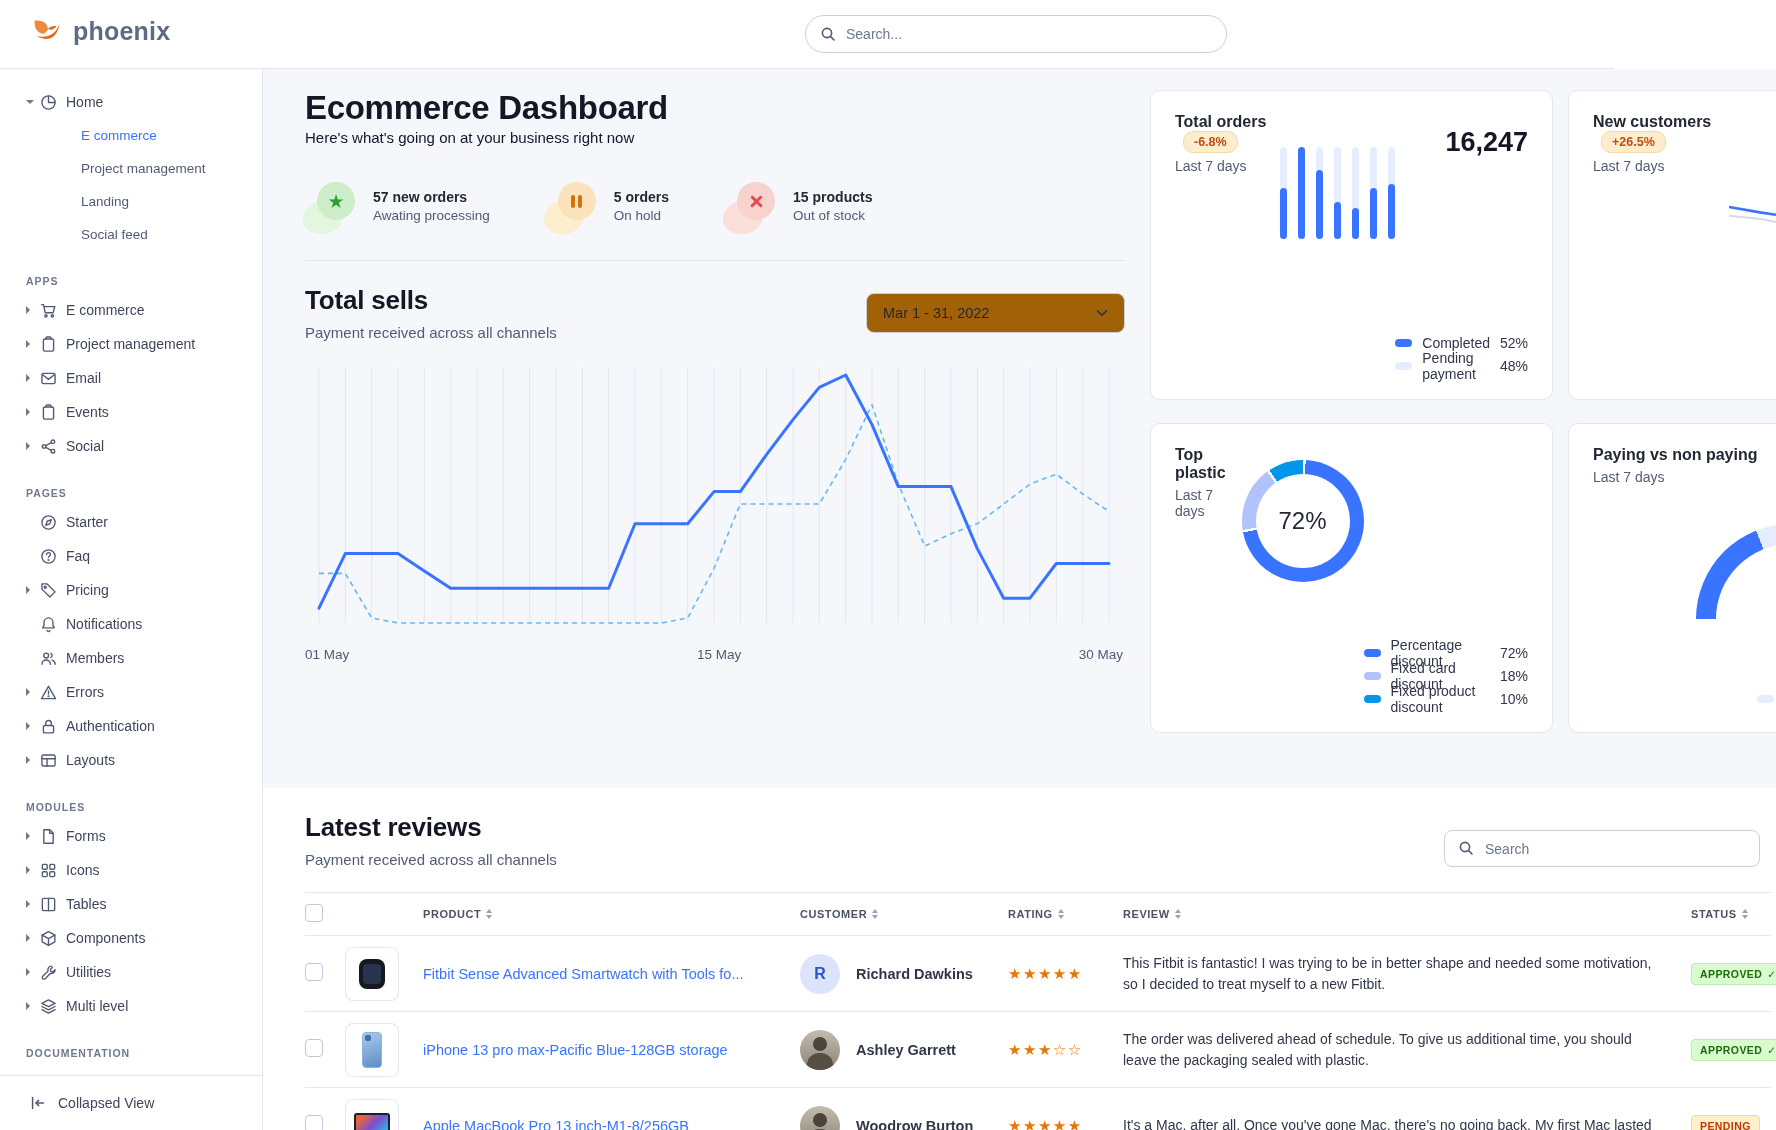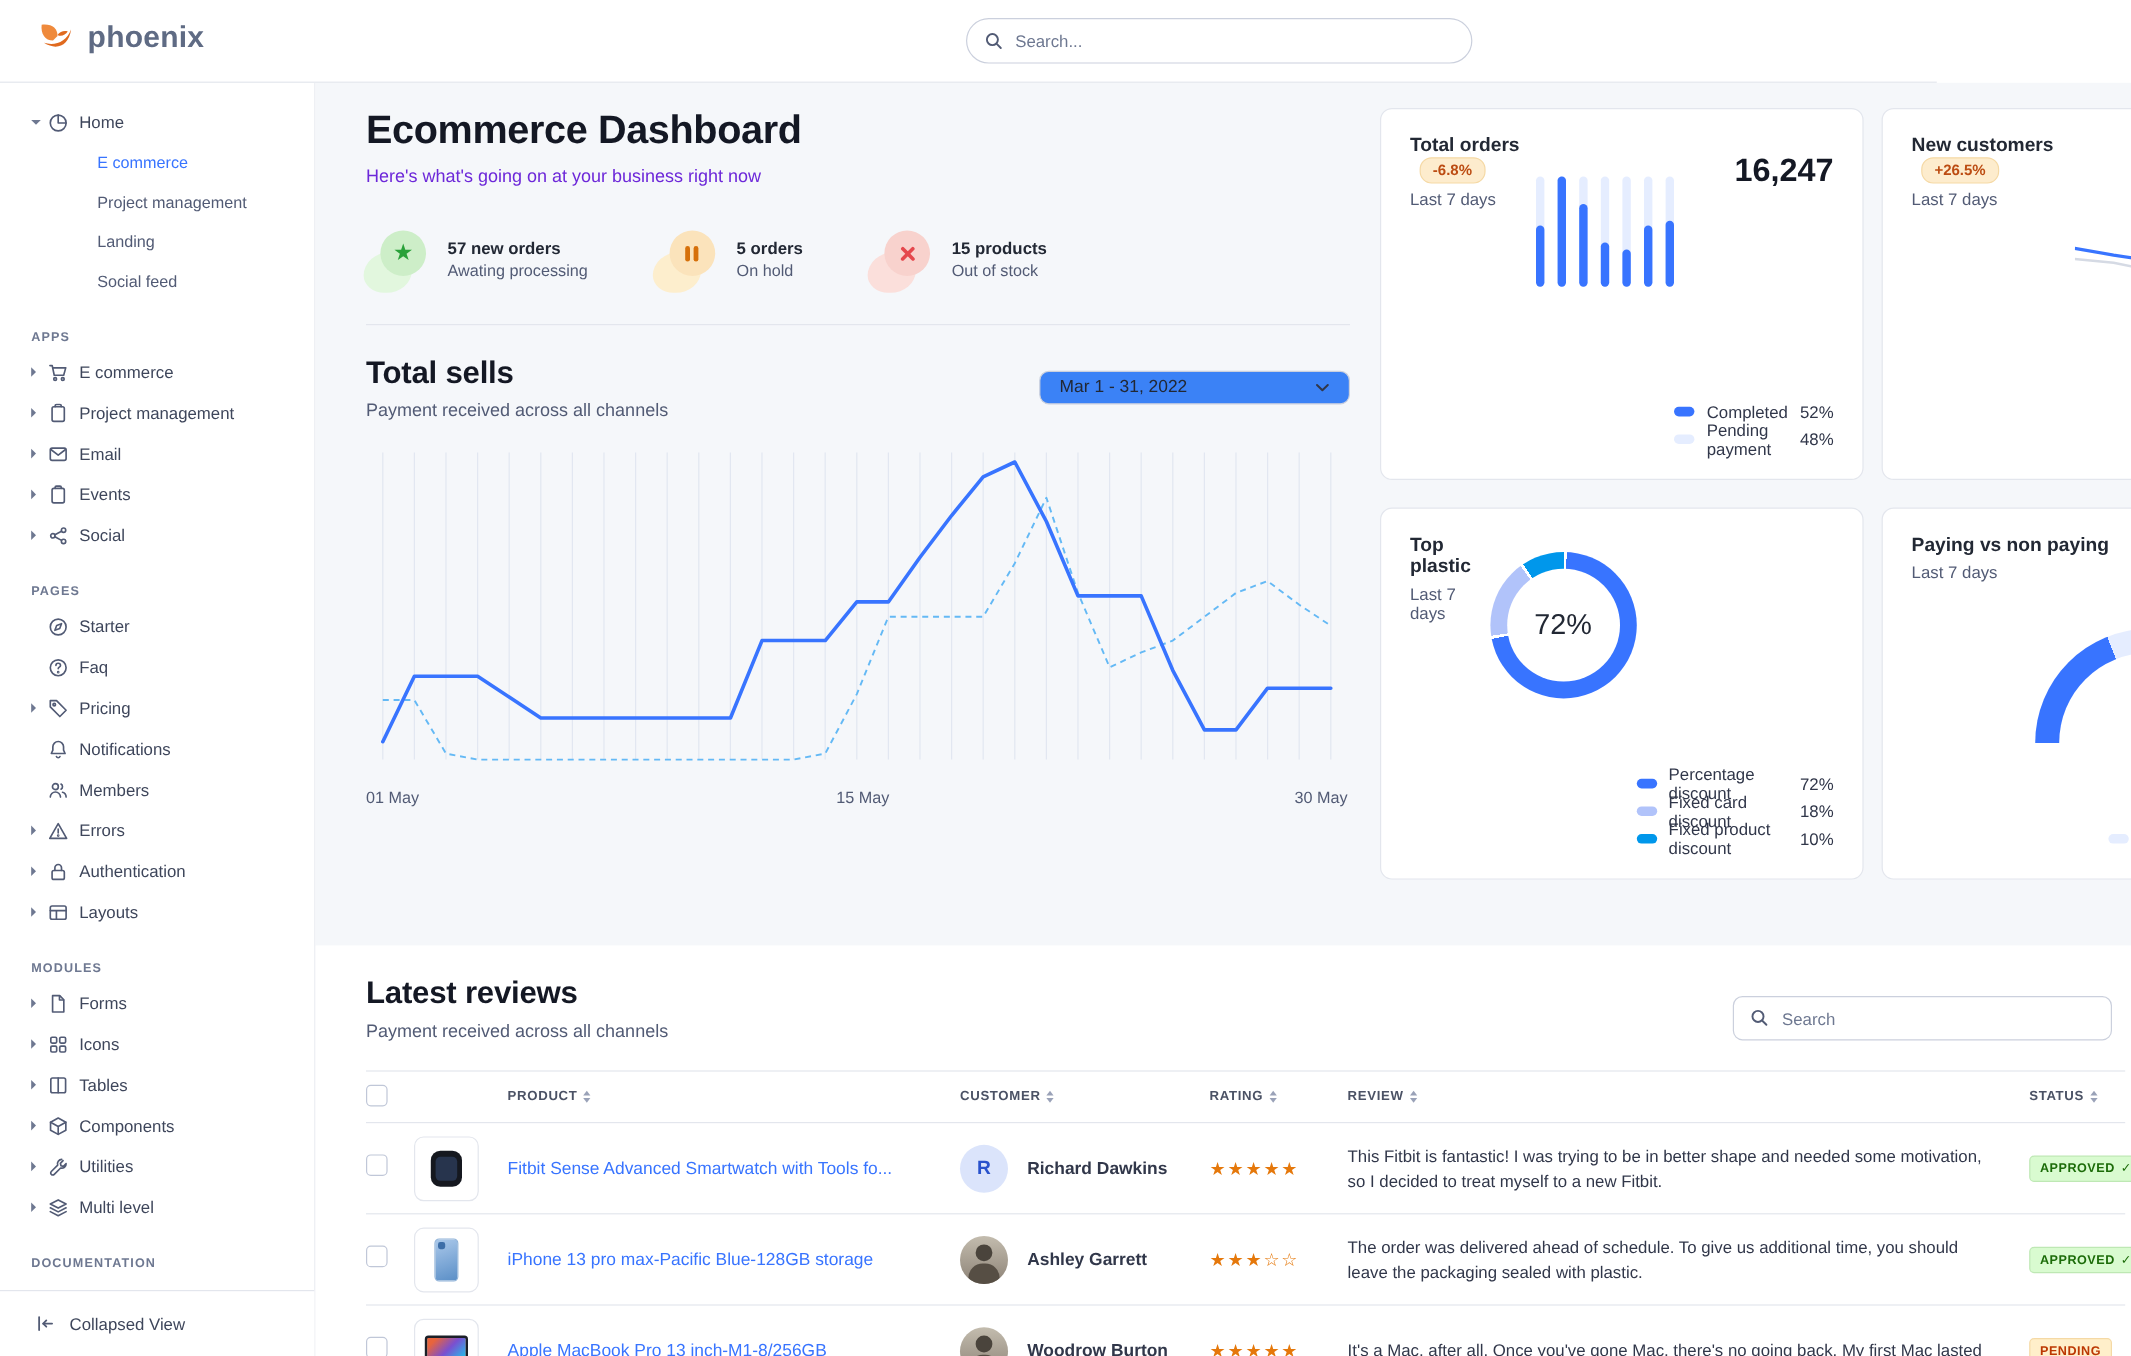--- a/index.html
+++ b/index.html
@@ -29,41 +29,41 @@
   .s-child.active{color:#3874ff}
   .s-sec{margin:24px 0 6px 0;font-size:10.5px;font-weight:700;letter-spacing:.09em;color:#6e7891}
   .side-foot{position:absolute;left:0;bottom:0;width:262px;height:55px;border-top:1px solid #e3e6ed;display:flex;align-items:center;padding-left:30px;gap:12px;color:#3e465b;background:#fff;cursor:pointer}
   .side-foot svg{stroke:#525b75;fill:none;stroke-width:1.5;stroke-linecap:round;stroke-linejoin:round}
 
   
   .main{position:absolute;left:263px;top:69px;width:1513px;height:1061px;background:#fff}
   .dash-top{position:relative;width:100%;height:719px;background:#f5f7fa;padding:21px 0 0 42px}
   .left-col{position:absolute;left:42px;top:20px;width:820px}
   h1.pg-title{font-size:33px;font-weight:700;color:#141824;letter-spacing:-.3px}
-  .pg-sub{margin-top:12px;font-size:15px;color:#6d28d9}
+  .pg-sub{margin-top:2px;font-size:15px;color:#0f172a}
   .stats{display:flex;gap:56px;margin-top:36px;align-items:center}
   .stat{display:flex;align-items:center;gap:16px}
   .stat-ico{position:relative;width:52px;height:48px}
   .blob{position:absolute;left:-2px;bottom:-4px;width:40px;height:34px;border-radius:60% 40% 55% 45%}
   .circ{position:absolute;right:2px;top:0;width:38px;height:38px;border-radius:50%;display:flex;align-items:center;justify-content:center}
   .st-green .blob{background:#e2f7de}.st-green .circ{background:#cdeec8}
   .st-star{color:#2aa13a;font-size:19px;line-height:1}
   .st-warn .blob{background:#fdeecd}.st-warn .circ{background:#fbe3bb}
   .pp{display:flex;gap:3px}.pp i{display:block;width:4px;height:13px;background:#d6700a;border-radius:2px}
   .st-dang .blob{background:#fbdfdb}.st-dang .circ{background:#f8d2cd}
   .xx{position:relative;width:15px;height:15px}
   .xx::before,.xx::after{content:"";position:absolute;left:0;top:6px;width:15px;height:3.2px;background:#e5484d;border-radius:2px}
   .xx::before{transform:rotate(45deg)}.xx::after{transform:rotate(-45deg)}
   .stat-val{font-size:14px;font-weight:700;color:#222834}
   .stat-lbl{margin-top:3px;font-size:13.5px;color:#525b75}
   hr.divider{border:none;border-top:1px solid #e3e6ed;margin-top:30px}
   .sells-head{margin-top:24px;display:flex;justify-content:space-between;align-items:center}
   h2.sec-title{font-size:26px;font-weight:700;color:#141824;letter-spacing:-.2px}
   .sec-sub{margin-top:8px;font-size:15px;color:#525b75}
-  .select{width:259px;height:28px;background:#3b82f6;border:1px solid #cbd0dd;border-radius:8px;display:flex;align-items:center;justify-content:space-between;padding:0 16px;font-size:14.5px;color:#222834;cursor:pointer}
+  .select{width:259px;height:40px;background:#a16207;border:1px solid #cbd0dd;border-radius:8px;display:flex;align-items:center;justify-content:space-between;padding:0 16px;font-size:14.5px;color:#222834;cursor:pointer}
   #sells-svg{display:block;margin-top:18px}
   .x-labels{position:relative;height:22px;margin-top:6px;font-size:13.5px;color:#525b75}
   .x-labels .xl-c{position:absolute;left:50.5%;transform:translateX(-50%)}
   .x-labels .xl-r{position:absolute;right:2px}
 
   
   .right-col{position:absolute;left:887px;top:21px;display:grid;grid-template-columns:403px 403px;grid-auto-rows:310px;gap:23px 15px}
   .card{background:#fff;border:1px solid #e3e6ed;border-radius:10px;padding:22px 24px;position:relative;display:flex;flex-direction:row}
   .card h3{font-size:16px;font-weight:700;color:#222834;display:inline}
   .card .period{margin-top:5px;font-size:14px;color:#525b75}

